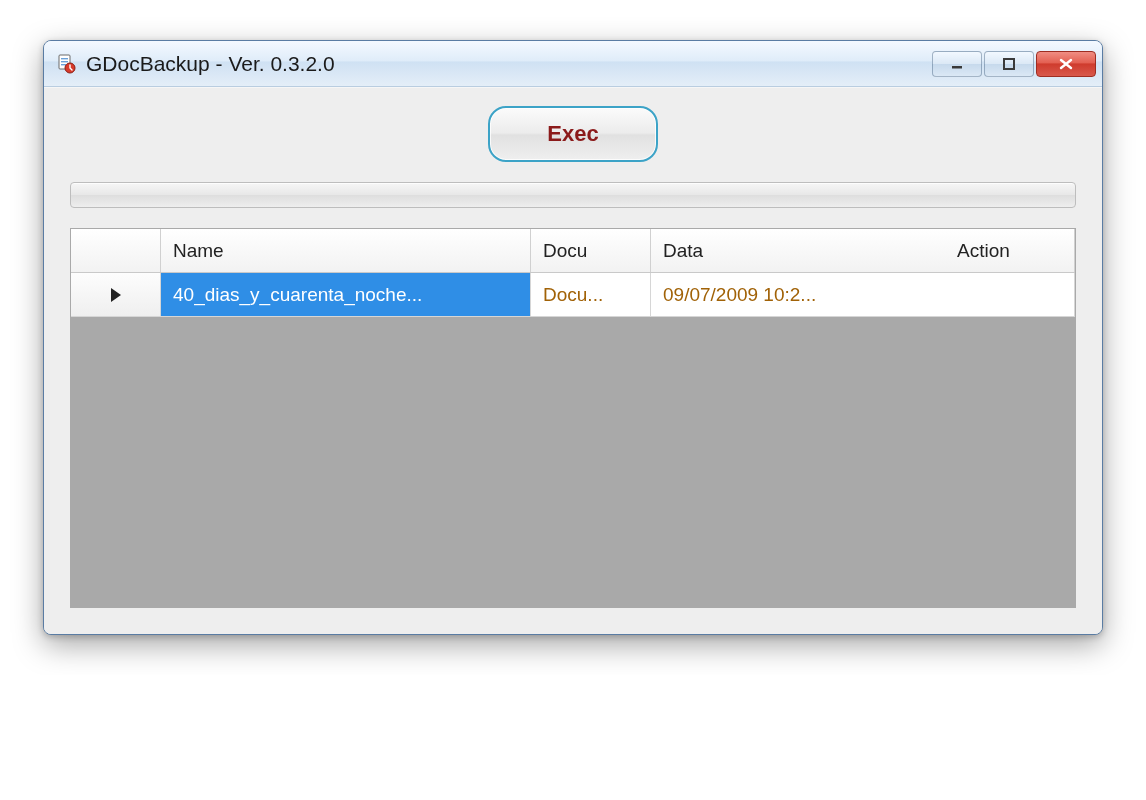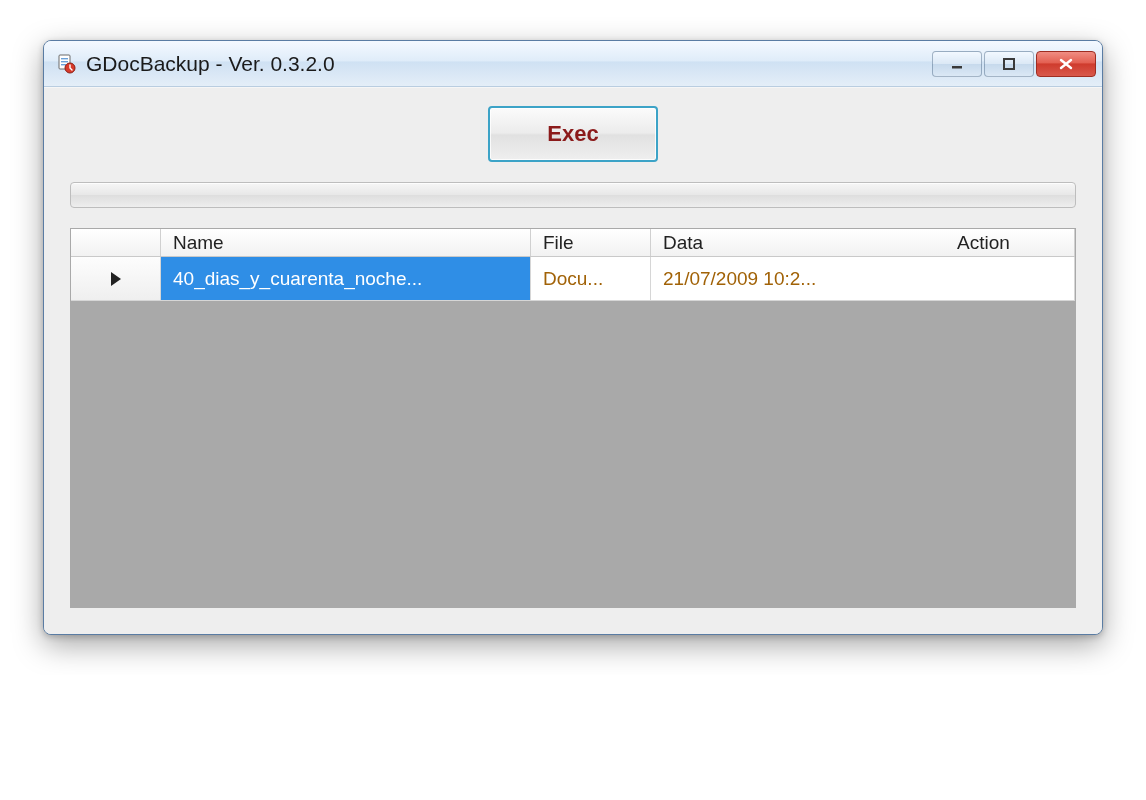--- a/index.html
+++ b/index.html
@@ -85,21 +85,21 @@
   }
   .exec-row {
     display: flex;
     justify-content: center;
     margin-bottom: 20px;
   }
   .exec-btn {
     width: 170px;
     height: 56px;
     border: 2px solid #3ca3c7;
-    border-radius: 4px;
+    border-radius: 18px;
     background: linear-gradient(to bottom, #fbfbfb 0%, #ececec 48%, #e1e1e1 52%, #efefef 100%);
     color: #8b1a1a;
     font-size: 22px;
     font-weight: bold;
     display: flex;
     align-items: center;
     justify-content: center;
     cursor: default;
     box-shadow: inset 0 0 0 1px rgba(255,255,255,0.8);
   }
@@ -117,21 +117,21 @@
     border: 1px solid #a9a9a9;
     background: #a9a9a9;
     height: 380px;
     display: flex;
     flex-direction: column;
   }
   .grid-header {
     display: flex;
     background: linear-gradient(to bottom, #ffffff, #f2f2f2);
     border-bottom: 1px solid #c9c9c9;
-    height: 28px;
+    height: 44px;
   }
   .gh-cell {
     border-right: 1px solid #d0d0d0;
     display: flex;
     align-items: center;
     padding: 0 12px;
     font-size: 19px;
     color: #222;
     overflow: hidden;
     white-space: nowrap;
@@ -221,30 +221,30 @@
     <div class="exec-row">
       <div class="exec-btn">Exec</div>
     </div>
 
     <div class="progress"></div>
 
     <div class="grid-container">
       <div class="grid-header">
         <div class="gh-cell col-indicator"></div>
         <div class="gh-cell col-name">Name</div>
-        <div class="gh-cell col-type">File</div>
+        <div class="gh-cell col-type">Docu</div>
         <div class="gh-cell col-data">Data</div>
         <div class="gh-cell col-action">Action</div>
       </div>
       <div class="grid-body">
         <div class="grid-row">
           <div class="gr-cell col-indicator">
             <div class="row-indicator-arrow"></div>
           </div>
           <div class="gr-cell col-name selected">40_dias_y_cuarenta_noche...</div>
           <div class="gr-cell col-type">Docu...</div>
-          <div class="gr-cell col-data">21/07/2009 10:2...</div>
+          <div class="gr-cell col-data">09/07/2009 10:2...</div>
         </div>
       </div>
     </div>
 
   </div>
 </div>
 
 </body></html>

